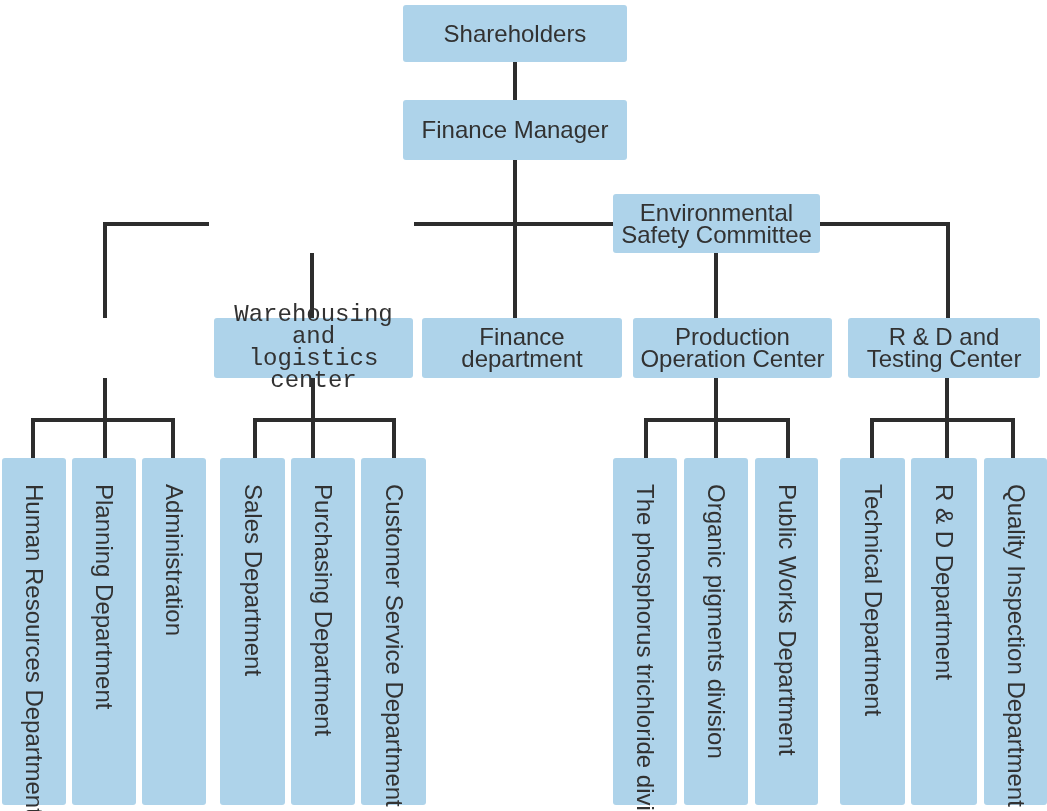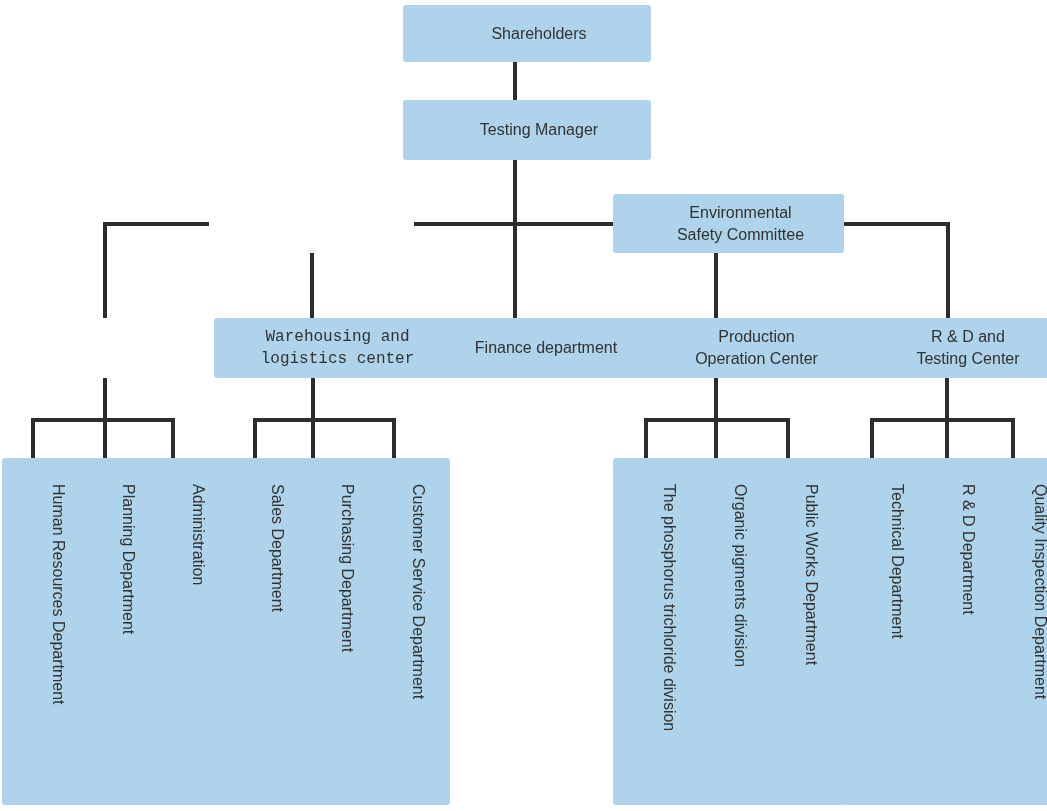--- a/index.html
+++ b/index.html
@@ -18,23 +18,22 @@
   }
   #connectors{position:absolute;left:0;top:0;z-index:0;}
   .node{
     position:absolute;
     background:var(--box-fill);
     border-radius:3px;
     display:flex;
     align-items:center;
     justify-content:center;
     z-index:1;
-    font-size:16px;
+    font-size:24px;
     line-height:22px;
-    padding-left:24px;
   }
   .node .lbl{
     white-space:pre-line;
     text-align:center;
     display:inline-block;
   }
   .node.ml .lbl{text-align:center;}
   .vnode{
     align-items:flex-start;
   }
@@ -91,21 +90,21 @@
       <path d="M947,378 V458"></path>
       <path d="M872,458 V420 H1013 V458"></path>
     </g>
   </svg>
 
   <div class="node" id="n-shareholders">
     <span class="lbl">Shareholders</span>
   </div>
 
   <div class="node" id="n-general-manager">
-    <span class="lbl">Testing Manager</span>
+    <span class="lbl">Finance Manager</span>
   </div>
 
   <div class="node ml" id="n-esc">
     <span class="lbl">Environmental
 Safety Committee</span>
   </div>
 
   <div class="node ml" id="n-warehousing">
     <span class="lbl">Warehousing and
 logistics center</span>

